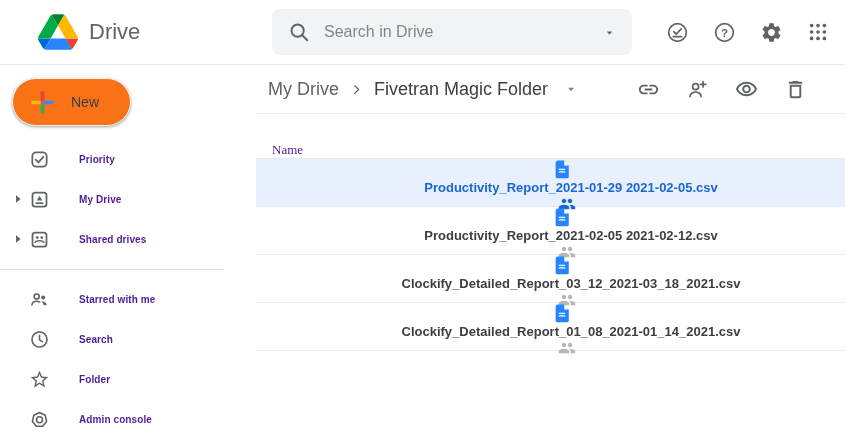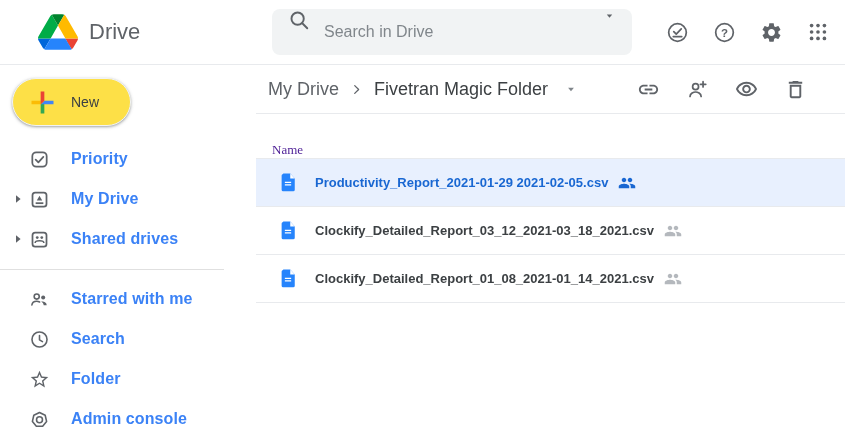--- a/index.html
+++ b/index.html
@@ -5,54 +5,54 @@
   * { margin:0; padding:0; box-sizing:border-box; }
   html,body { width:845px; height:439px; overflow:hidden; background:#fff;
               font-family:"Liberation Sans", sans-serif; position:relative; }
 
   
   .header { position:absolute; top:0; left:0; width:845px; height:65px; background:#fff;
             display:flex; align-items:center; border-bottom:1px solid var(--divider,#e8eaed); z-index:3; }
   .brand { width:256px; display:flex; align-items:center; gap:11px; padding-left:22px; cursor:pointer;margin-left:16px; }
   .brand-name { font-size:22px; color:#5f6368; }
   .searchbar { width:360px; height:46px; background:var(--search-bg,#f1f3f4); border-radius:8px;
-               display:flex; padding:0 16px; gap:14px; }
+               display:flex; align-items:center; padding:0 16px; gap:14px; }
   .searchbar input { flex:1; border:none; outline:none; background:transparent; font-size:16px;
                      color:#202124; font-family:inherit; }
   .searchbar input::placeholder { color:#80868b; }
   .header-actions { margin-left:auto; display:flex; align-items:center; gap:23px; padding-right:15px; }
   .icon-btn { width:24px; height:24px; display:flex; align-items:center; justify-content:center; cursor:pointer; }
   .gicon { color:var(--icon-gray,#5f6368); display:flex; }
 
   
   .sidebar { position:absolute; top:65px; left:0; width:256px; height:374px; background:#fff; }
-  .new-btn { margin:13px 0 0 12px; width:119px; height:48px; border-radius:24px; background:#fde047;
+  .new-btn { margin:13px 0 0 12px; width:119px; height:48px; border-radius:24px; background:#f97316;
              border:1px solid #f1f3f4; display:flex; align-items:center; gap:12px; padding-left:13px;
              cursor:pointer; box-shadow:0 1px 2px 0 rgba(60,64,67,.30), 0 1px 3px 1px rgba(60,64,67,.15); }
   .new-btn-label { font-size:14px; color:var(--text-dark,#3c4043); }
   .nav { margin-top:13px; }
   .nav-item { height:40px; display:flex; align-items:center; padding-left:7px; cursor:pointer; }
   .nav-caret { width:21px; display:flex; justify-content:center; align-items:center; }
   .nav-icon { width:22px; display:flex; justify-content:center; align-items:center; }
-  .nav-label { margin-left:21px; font-size:16px; font-weight:bold; color:#3b82f6; letter-spacing:.1px; }
+  .nav-label { margin-left:29px; font-size:10px; font-weight:bold; color:#4c1d95; letter-spacing:.1px; }
   .nav-divider { border-top:1px solid #e0e0e0; width:224px; margin:10px 0 9px 0; }
 
   
   .main { position:absolute; top:65px; left:256px; width:589px; height:374px; background:#fff; }
   .toolbar { height:49px; display:flex; align-items:center; padding-left:12px;
              border-bottom:1px solid var(--divider,#e8eaed); }
   .crumb-root { font-size:18px; color:#5f6368; cursor:pointer; }
   .crumb-sep { display:flex; margin:0 9px; }
   .crumb-current { display:flex; align-items:center; gap:16px; cursor:pointer; }
   .crumb-current-label { font-size:18px; color:var(--text-dark,#3c4043); }
   .toolbar-actions { margin-left:auto; display:flex; align-items:center; gap:25px; padding-right:38px; }
   .list-header { height:45px; display:flex; align-items:flex-end; padding-left:16px;
                  border-bottom:1px solid var(--divider,#e8eaed); font-size:13px; color:#4c1d95; cursor:pointer;font-family:Liberation Serif, serif; }
   .file-row { height:48px; display:flex; align-items:center; padding-left:23px;
-              border-bottom:1px solid var(--divider,#e8eaed); cursor:pointer; background:#fff; }
+              border-bottom:1px solid var(--divider,#e8eaed); cursor:pointer; background:#fff;flex-direction:column; }
   .file-row.selected { background:var(--selected-row-bg,#e8f0fe); }
   .file-icon { display:flex; }
   .file-name { margin-left:18px; font-size:13px; font-weight:bold; color:var(--text-dark,#3c4043); }
   .file-row.selected .file-name { color:var(--accent-blue,#1967d2); }
   .people-icon { margin-left:10px; display:flex; color:#b4b8bd; }
   .file-row.selected .people-icon { color:var(--accent-blue,#1967d2); }
 </style>
 </head>
 <body>
 
@@ -287,47 +287,62 @@
           </svg>
         </span>
         <span class="file-name">Productivity_Report_2021-01-29 2021-02-05.csv</span>
         <span class="people-icon">
           <svg width="18" height="18" viewBox="0 0 24 24" fill="currentColor">
             <path d="M16 11c1.66 0 2.99-1.34 2.99-3S17.66 5 16 5c-1.66 0-3 1.34-3 3s1.34 3 3 3zm-8 0c1.66 0 2.99-1.34 2.99-3S9.66 5 8 5C6.34 5 5 6.34 5 8s1.34 3 3 3zm0 2c-2.33 0-7 1.17-7 3.5V19h14v-2.5c0-2.33-4.67-3.5-7-3.5zm8 0c-.29 0-.62.02-.97.05 1.16.84 1.97 1.97 1.97 3.45V19h6v-2.5c0-2.33-4.67-3.5-7-3.5z"></path>
           </svg>
         </span>
       </div>
 
-
-
       <div class="file-row">
         <span class="file-icon">
           <svg width="18" height="21" viewBox="0 0 24 27">
             <path d="M5.5 1.5h9.5L21 8v15a2 2 0 0 1-2 2H5.5a2 2 0 0 1-2-2v-19a2 2 0 0 1 2-2z" fill="#2684fc"></path>
             <path d="M15 1.5 21 8h-6z" fill="#ffffff"></path>
             <path d="M7.8 13.4h8.4M7.8 16.8h8.4" stroke="#ffffff" stroke-width="1.7"></path>
           </svg>
         </span>
-        <span class="file-name">Clockify_Detailed_Report_03_12_2021-03_18_2021.csv</span>
+        <span class="file-name">Productivity_Report_2021-02-05 2021-02-12.csv</span>
         <span class="people-icon">
           <svg width="18" height="18" viewBox="0 0 24 24" fill="currentColor">
             <path d="M16 11c1.66 0 2.99-1.34 2.99-3S17.66 5 16 5c-1.66 0-3 1.34-3 3s1.34 3 3 3zm-8 0c1.66 0 2.99-1.34 2.99-3S9.66 5 8 5C6.34 5 5 6.34 5 8s1.34 3 3 3zm0 2c-2.33 0-7 1.17-7 3.5V19h14v-2.5c0-2.33-4.67-3.5-7-3.5zm8 0c-.29 0-.62.02-.97.05 1.16.84 1.97 1.97 1.97 3.45V19h6v-2.5c0-2.33-4.67-3.5-7-3.5z"></path>
           </svg>
         </span>
       </div>
 
 
       <div class="file-row">
         <span class="file-icon">
           <svg width="18" height="21" viewBox="0 0 24 27">
             <path d="M5.5 1.5h9.5L21 8v15a2 2 0 0 1-2 2H5.5a2 2 0 0 1-2-2v-19a2 2 0 0 1 2-2z" fill="#2684fc"></path>
             <path d="M15 1.5 21 8h-6z" fill="#ffffff"></path>
             <path d="M7.8 13.4h8.4M7.8 16.8h8.4" stroke="#ffffff" stroke-width="1.7"></path>
           </svg>
         </span>
+        <span class="file-name">Clockify_Detailed_Report_03_12_2021-03_18_2021.csv</span>
+        <span class="people-icon">
+          <svg width="18" height="18" viewBox="0 0 24 24" fill="currentColor">
+            <path d="M16 11c1.66 0 2.99-1.34 2.99-3S17.66 5 16 5c-1.66 0-3 1.34-3 3s1.34 3 3 3zm-8 0c1.66 0 2.99-1.34 2.99-3S9.66 5 8 5C6.34 5 5 6.34 5 8s1.34 3 3 3zm0 2c-2.33 0-7 1.17-7 3.5V19h14v-2.5c0-2.33-4.67-3.5-7-3.5zm8 0c-.29 0-.62.02-.97.05 1.16.84 1.97 1.97 1.97 3.45V19h6v-2.5c0-2.33-4.67-3.5-7-3.5z"></path>
+          </svg>
+        </span>
+      </div>
+
+
+      <div class="file-row">
+        <span class="file-icon">
+          <svg width="18" height="21" viewBox="0 0 24 27">
+            <path d="M5.5 1.5h9.5L21 8v15a2 2 0 0 1-2 2H5.5a2 2 0 0 1-2-2v-19a2 2 0 0 1 2-2z" fill="#2684fc"></path>
+            <path d="M15 1.5 21 8h-6z" fill="#ffffff"></path>
+            <path d="M7.8 13.4h8.4M7.8 16.8h8.4" stroke="#ffffff" stroke-width="1.7"></path>
+          </svg>
+        </span>
         <span class="file-name">Clockify_Detailed_Report_01_08_2021-01_14_2021.csv</span>
         <span class="people-icon">
           <svg width="18" height="18" viewBox="0 0 24 24" fill="currentColor">
             <path d="M16 11c1.66 0 2.99-1.34 2.99-3S17.66 5 16 5c-1.66 0-3 1.34-3 3s1.34 3 3 3zm-8 0c1.66 0 2.99-1.34 2.99-3S9.66 5 8 5C6.34 5 5 6.34 5 8s1.34 3 3 3zm0 2c-2.33 0-7 1.17-7 3.5V19h14v-2.5c0-2.33-4.67-3.5-7-3.5zm8 0c-.29 0-.62.02-.97.05 1.16.84 1.97 1.97 1.97 3.45V19h6v-2.5c0-2.33-4.67-3.5-7-3.5z"></path>
           </svg>
         </span>
       </div>
     </div>
 
 </div>

